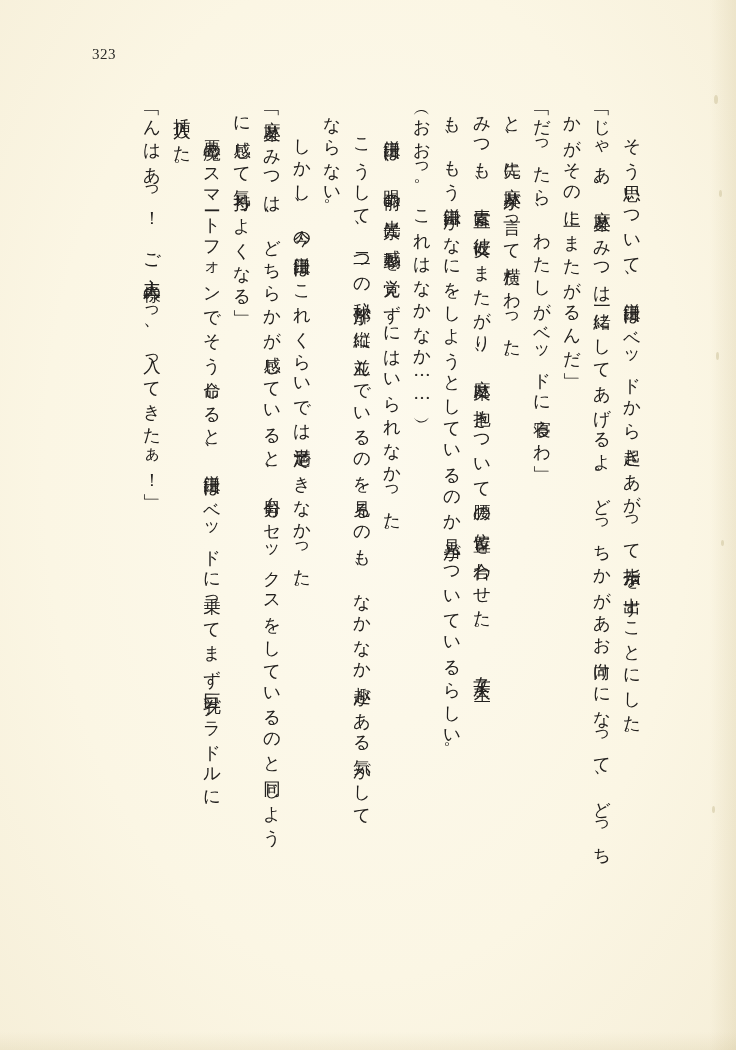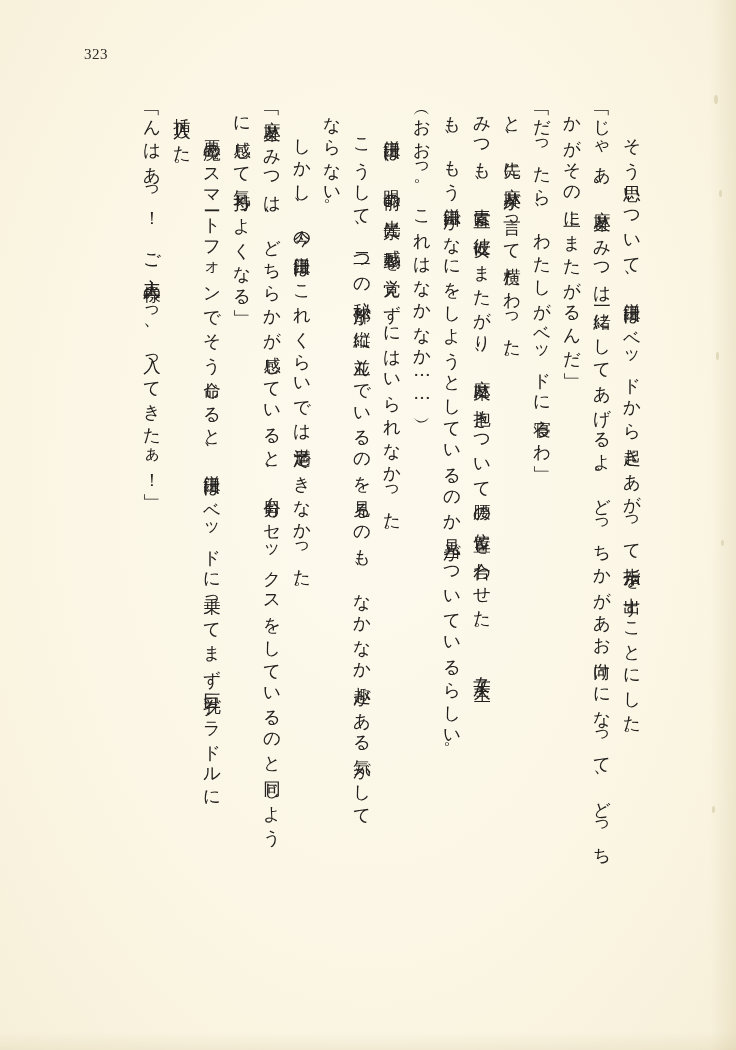--- a/index.html
+++ b/index.html
@@ -44,21 +44,21 @@
   
   .speck {
     position: absolute;
     background: #cfc49f;
     border-radius: 50%;
     opacity: .55;
   }
 
   .page-number {
     position: absolute;
-    left: 84px;
+    left: 92px;
     top: 46px;
     font-size: 15px;
     color: #2b2b28;
     letter-spacing: 0.5px;
     font-family: "Liberation Serif", "DejaVu Serif", serif;
   }
 
   
   .text-block {
     position: absolute;

